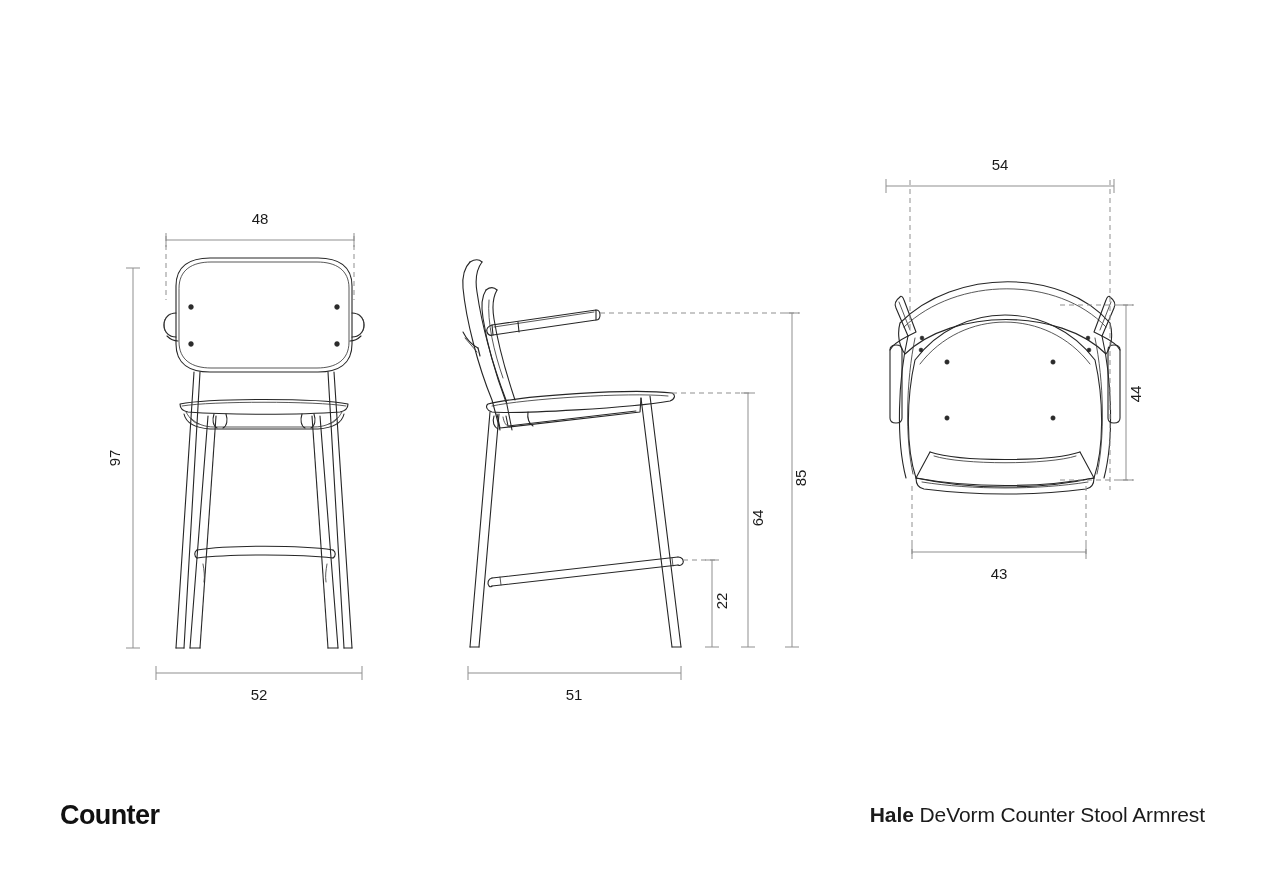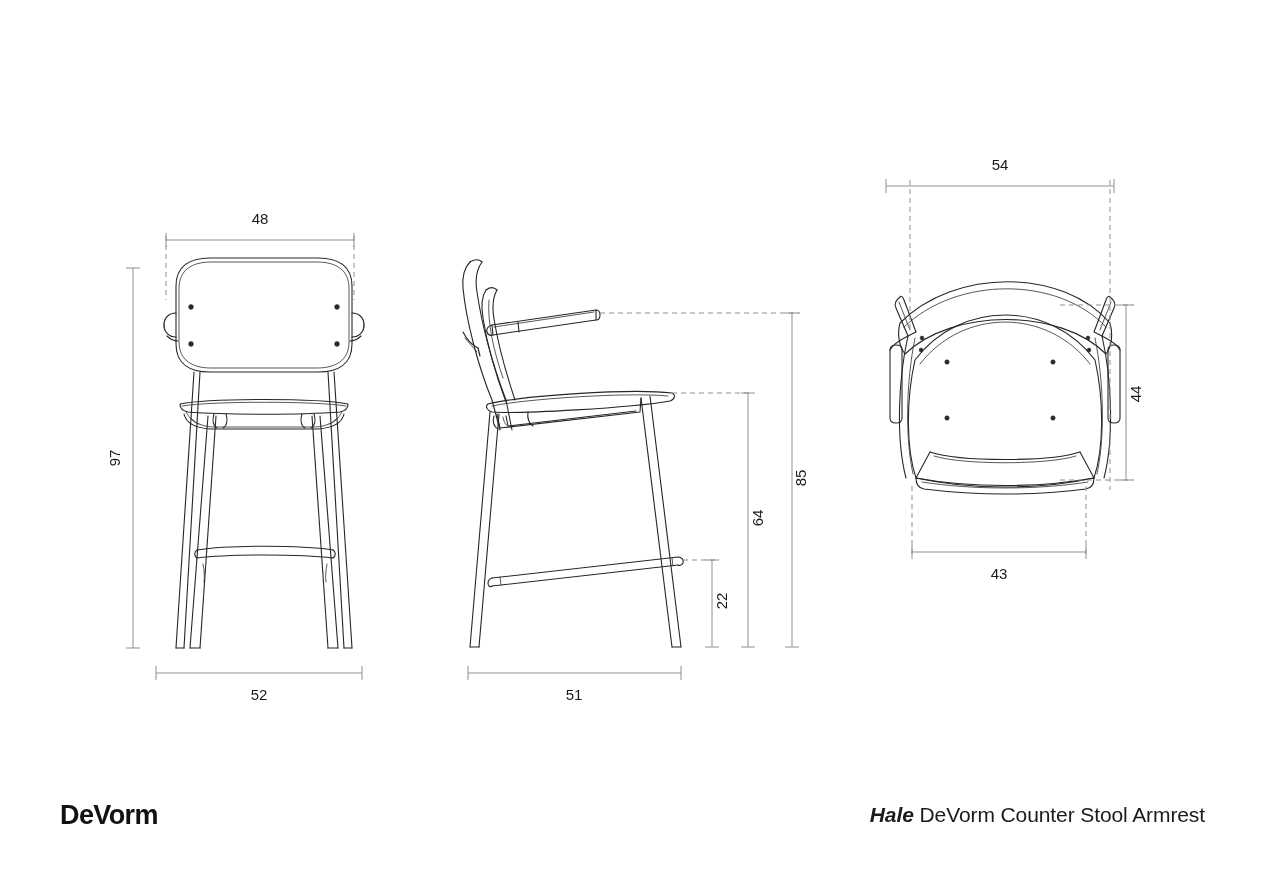--- a/index.html
+++ b/index.html
@@ -17,21 +17,21 @@
   .brand{
     position:absolute;left:60px;top:8px;
     font-size:27px;font-weight:700;letter-spacing:-0.6px;
     color:#111111;line-height:34px;
   }
   .title{
     position:absolute;right:60px;top:10px;
     font-size:21px;letter-spacing:-0.1px;color:#1b1b1b;
     line-height:30px;white-space:nowrap;text-align:right;
   }
-  .title .model{font-weight:700;font-style:italic;}
+  .title .model{font-weight:700;}
   .title .desc{font-weight:400;}
 </style>
 </head>
 <body>
 
 <div class="sheet">
 
   <svg class="drawing" viewBox="0 0 1265 894">
     <defs>
       <style>
@@ -288,19 +288,19 @@
       <g>
         <line class="dimline" x1="912" y1="552" x2="1086" y2="552"></line>
         <line class="dimline" x1="912" y1="545" x2="912" y2="559"></line>
         <line class="dimline" x1="1086" y1="545" x2="1086" y2="559"></line>
         <text class="dimtext" x="999" y="579" text-anchor="middle">43</text>
       </g>
     </g>
   </svg>
 
   <div class="footer">
-    <div class="brand">DeVorm</div>
+    <div class="brand">Counter</div>
     <div class="title">
       <span class="model">Hale</span><span>&nbsp;</span><span class="desc">DeVorm Counter Stool Armrest</span>
     </div>
   </div>
 
 </div>
 
 </body></html>

